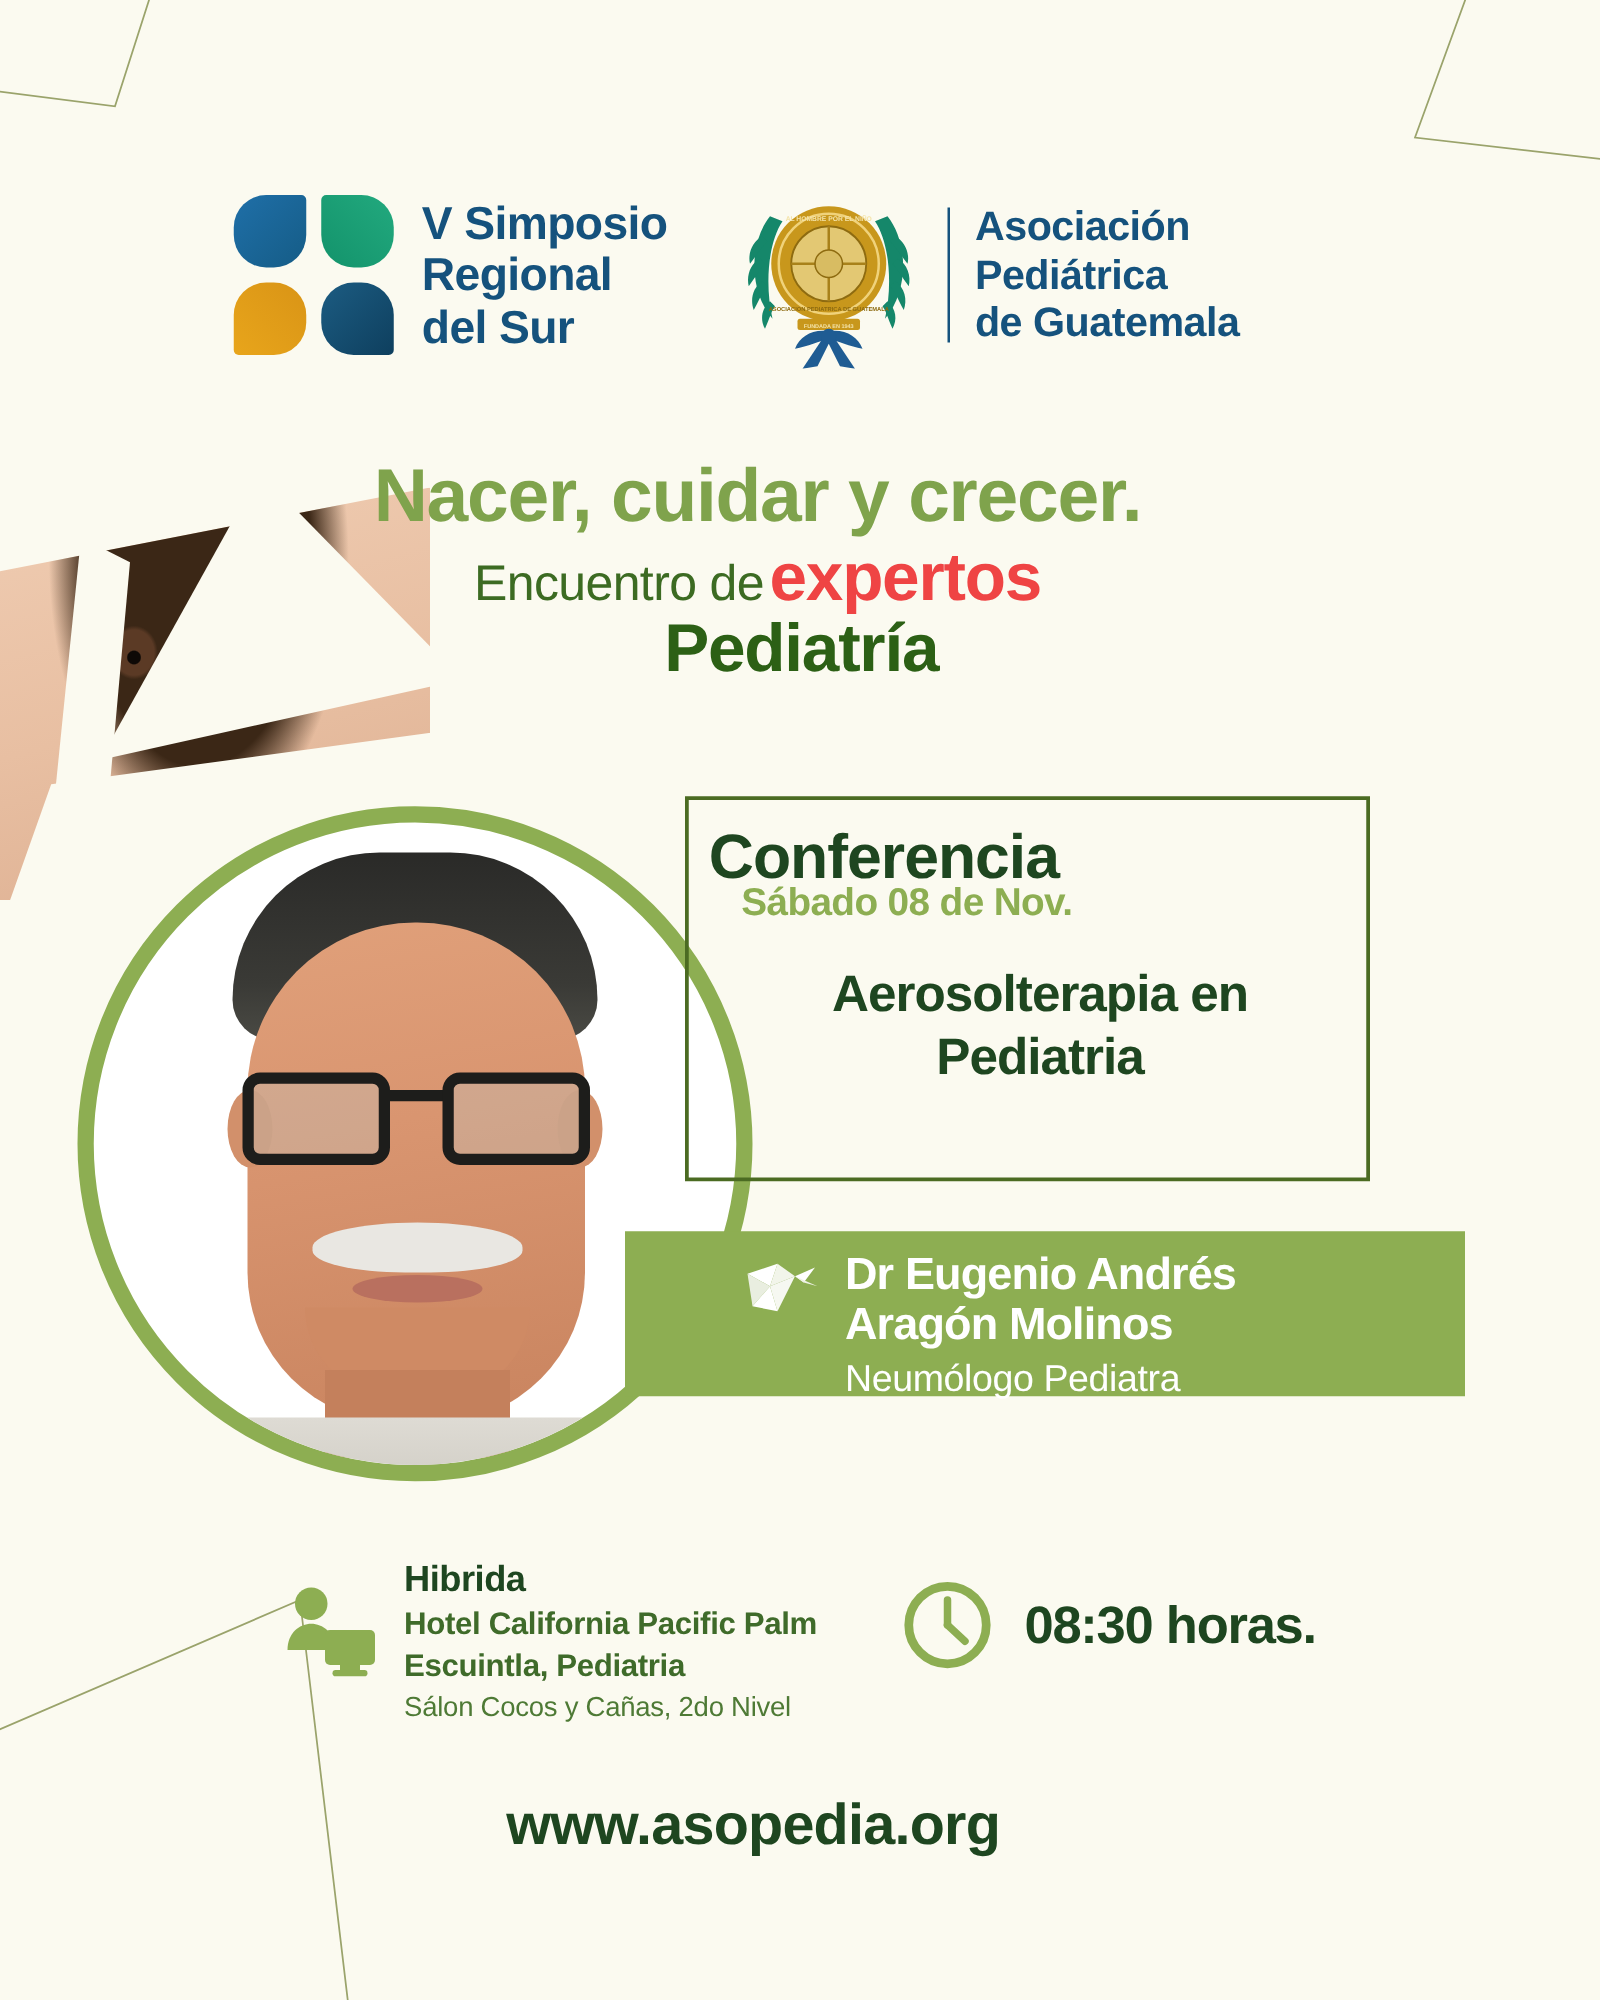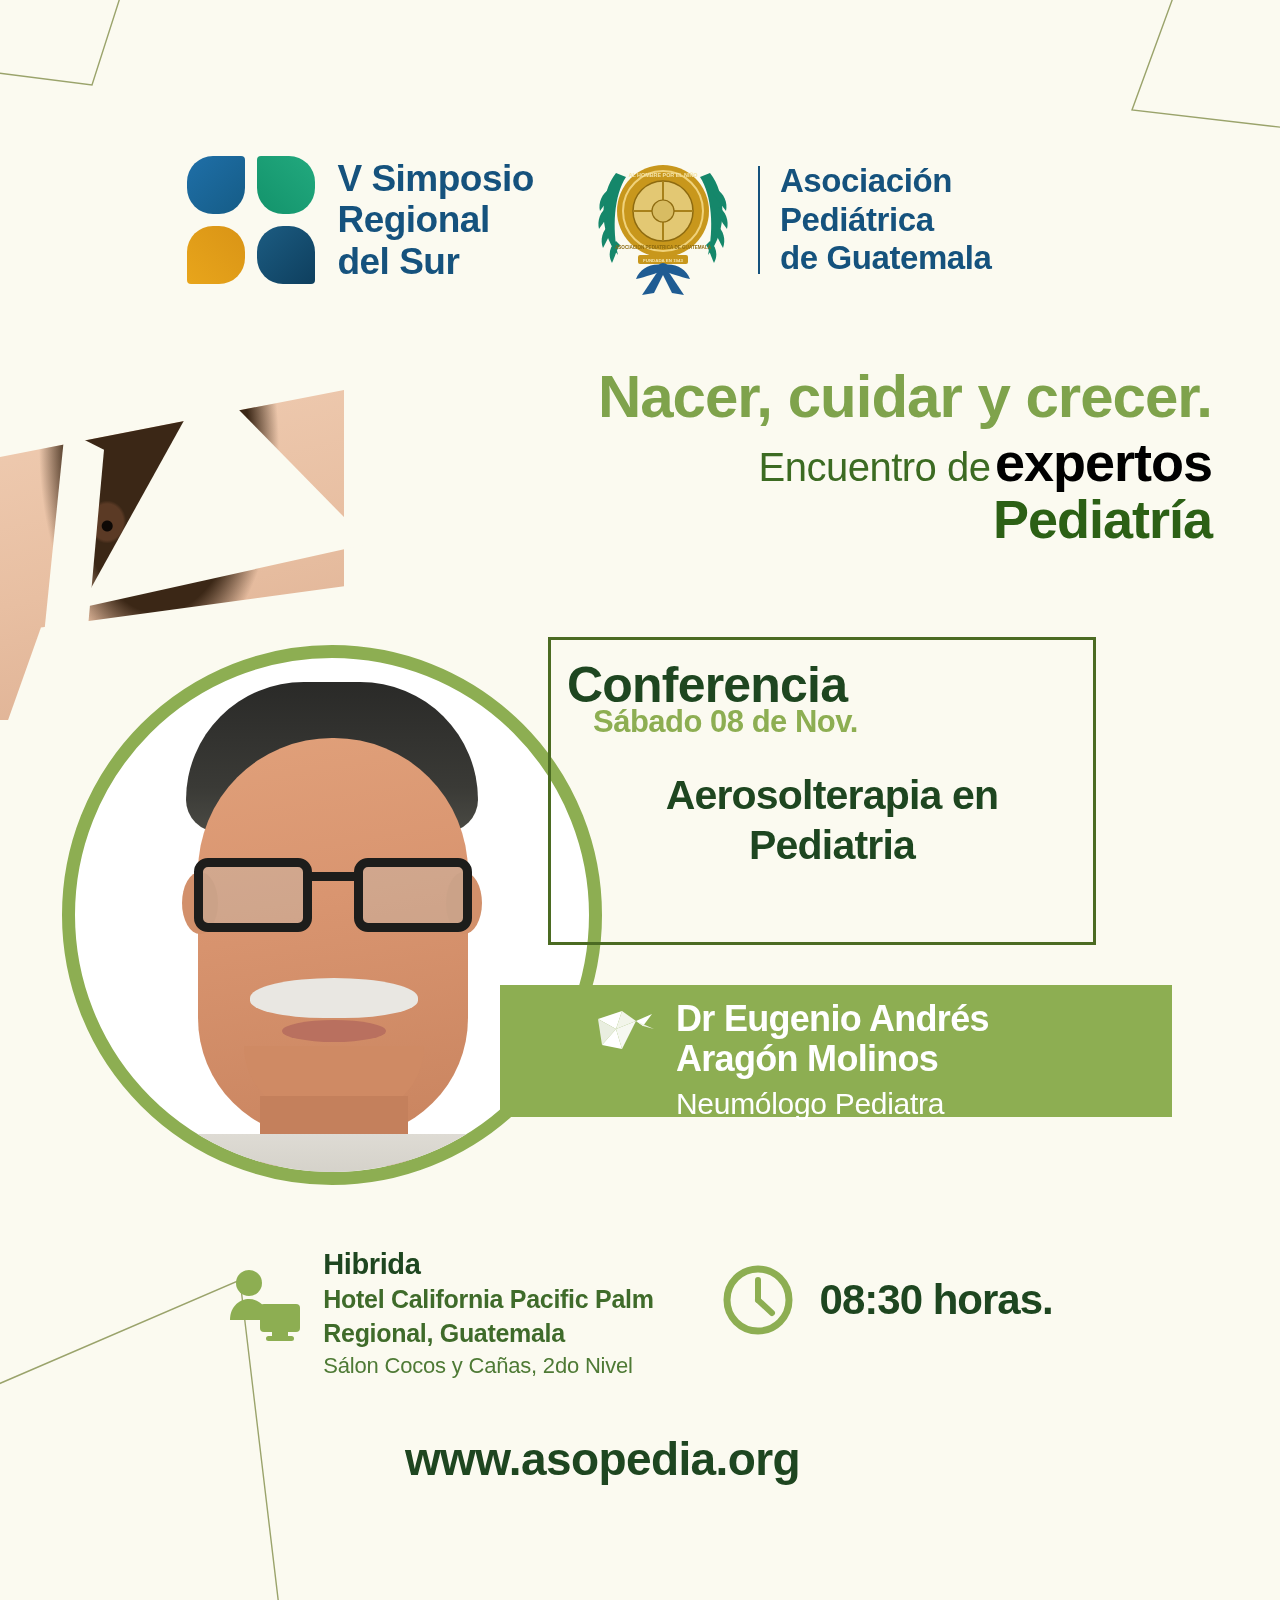--- a/index.html
+++ b/index.html
@@ -37,26 +37,26 @@
   .simposio-text { color:#15527D; font-weight:bold; font-size:37px;
                    line-height:1.12; letter-spacing:-0.5px; white-space:nowrap; }
 
   .apg-block { display:flex; align-items:center; gap:20px; }
   .apg-seal { width:150px; height:150px; flex:none; }
   .apg-divider { width:2px; height:108px; background:#15527D; flex:none; }
   .apg-text { color:#15527D; font-weight:bold; font-size:33px;
               line-height:1.18; letter-spacing:-0.4px; white-space:nowrap; }
 
   
-  .title-wrap { position:absolute; left:0; top:365px; width:1212px; text-align:right; }
+  .title-wrap { position:absolute; left:0; top:365px; width:1212px; text-align:center; }
   .t-line1 { font-size:60px; font-weight:bold; color:#7FA34C; letter-spacing:-1px;
              line-height:1.06; }
   .t-line2 { line-height:1.0; margin-top:6px; }
   .t-enc { font-size:40px; color:#3C6B22; font-weight:normal; letter-spacing:-0.5px; }
-  .t-exp { font-size:54px; color:#000000; font-weight:bold; letter-spacing:-1px; }
+  .t-exp { font-size:54px; color:#ef4444; font-weight:bold; letter-spacing:-1px; }
   .t-line3 { font-size:54px; color:#2C6015; font-weight:bold; letter-spacing:-1px;
              line-height:1.12; margin-left:70px; }
 
   
   .child-collage { position:absolute; left:-26px; top:390px; width:370px; height:400px; }
   .child-img { position:absolute; inset:0;
     background:
       radial-gradient(circle at 36% 34%, rgba(0,0,0,.85) 0 5px, transparent 6px),
       radial-gradient(circle at 62% 36%, rgba(0,0,0,.85) 0 5px, transparent 6px),
       radial-gradient(ellipse at 36% 33%, #5b3a25 0 16px, transparent 19px),
@@ -302,21 +302,21 @@
       <svg class="hybrid-icon" viewBox="0 0 76 78">
         <circle cx="22" cy="17" r="13" fill="#8DAE52"></circle>
         <path d="M3 54 C3 40 13 33 22 33 C31 33 41 40 41 54 Z" fill="#8DAE52"></path>
         <rect x="33" y="38" width="40" height="28" rx="4" fill="#8DAE52"></rect>
         <rect x="45" y="66" width="16" height="5" fill="#8DAE52"></rect>
         <rect x="39" y="70" width="28" height="5" rx="2.5" fill="#8DAE52"></rect>
       </svg>
       <div class="venue-text">
         <div class="v-mode">Hibrida</div>
         <div class="v-place">Hotel California Pacific Palm</div>
-        <div class="v-place">Regional, Guatemala</div>
+        <div class="v-place">Escuintla, Pediatria</div>
         <div class="v-room">Sálon Cocos y Cañas, 2do Nivel</div>
       </div>
     </div>
 
     <div class="time-block">
       <svg class="clock-icon" viewBox="0 0 76 76">
         <circle cx="38" cy="38" r="31" fill="none" stroke="#8DAE52" stroke-width="7"></circle>
         <path d="M38 38 V18" stroke="#8DAE52" stroke-width="6" stroke-linecap="round"></path>
         <path d="M38 38 L52 51" stroke="#8DAE52" stroke-width="6" stroke-linecap="round"></path>
       </svg>

